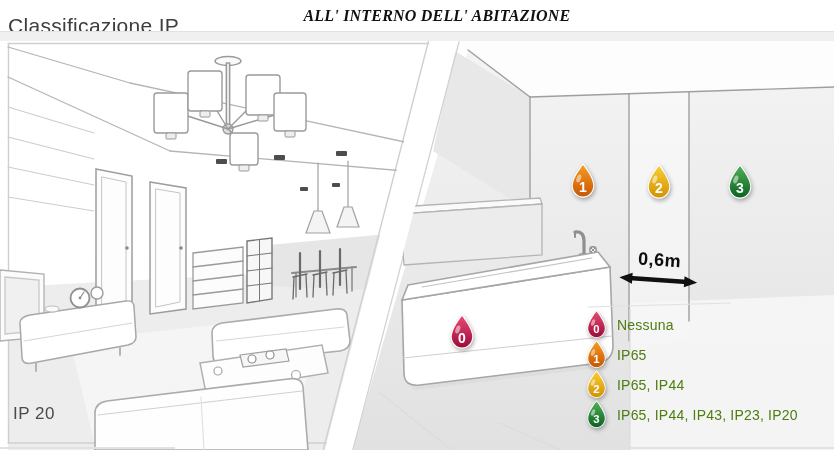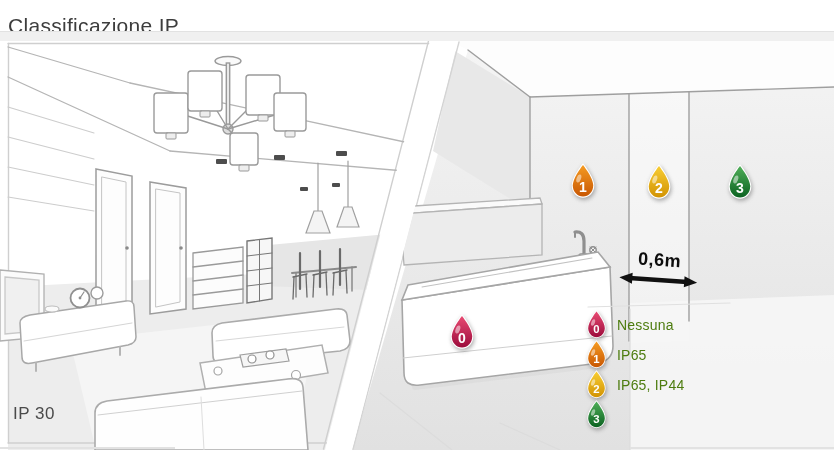--- a/index.html
+++ b/index.html
@@ -61,20 +61,21 @@
         <stop offset="1" stop-color="#0c6322"></stop>
       </linearGradient>
       <symbol id="drop-shape" viewBox="0 0 28 37">
         <path d="M14 2 C14 2 3.8 14.5 3.8 22.6 C3.8 28.9 8.4 33.6 14 33.6 C19.6 33.6 24.2 28.9 24.2 22.6 C24.2 14.5 14 2 14 2 Z" stroke="#ffffff" stroke-width="2.2" paint-order="stroke"></path>
         <ellipse cx="9.8" cy="15.5" rx="2.2" ry="4.2" fill="#ffffff" opacity="0.5" transform="rotate(20 9.8 15.5)"></ellipse>
       </symbol>
     </defs>
   </svg>
 
   <div class="hdr-title">Classificazione IP</div>
+  <div class="hdr-sub">ALL' INTERNO DELL' ABITAZIONE</div>
   <div class="hdr-band"></div>
 
   <div class="stage">
 
     <svg class="scene scene-left" viewBox="0 0 834 409">
       <g stroke-linecap="round" fill="none">
 
         <path d="M8,246 L425,224 L330,409 L8,409 Z" fill="#ededed" stroke="none"></path>
         <path d="M70,300 L320,272 L295,392 L95,405 Z" fill="#f5f5f5" stroke="none"></path>
         <path d="M258,205 L420,190 L400,250 L262,245 Z" fill="#e6e6e6" stroke="none"></path>
@@ -327,21 +328,22 @@
           <use href="#drop-shape" fill="url(#g2)"></use>
           <text x="14" y="28.5">2</text>
         </svg>
         <span class="llabel">IP65, IP44</span>
       </div>
       <div class="lrow">
         <svg class="drop" width="23" height="30" viewBox="0 0 28 37">
           <use href="#drop-shape" fill="url(#g3)"></use>
           <text x="14" y="28.5">3</text>
         </svg>
+        <span class="llabel">IP65, IP44, IP43, IP23, IP20</span>
       </div>
     </div>
 
-    <div class="ip20">IP 30</div>
+    <div class="ip20">IP 20</div>
   </div>
 
   <div class="edge edge-l"></div>
   <div class="edge edge-r"></div>
 </div>
 
 </body></html>

